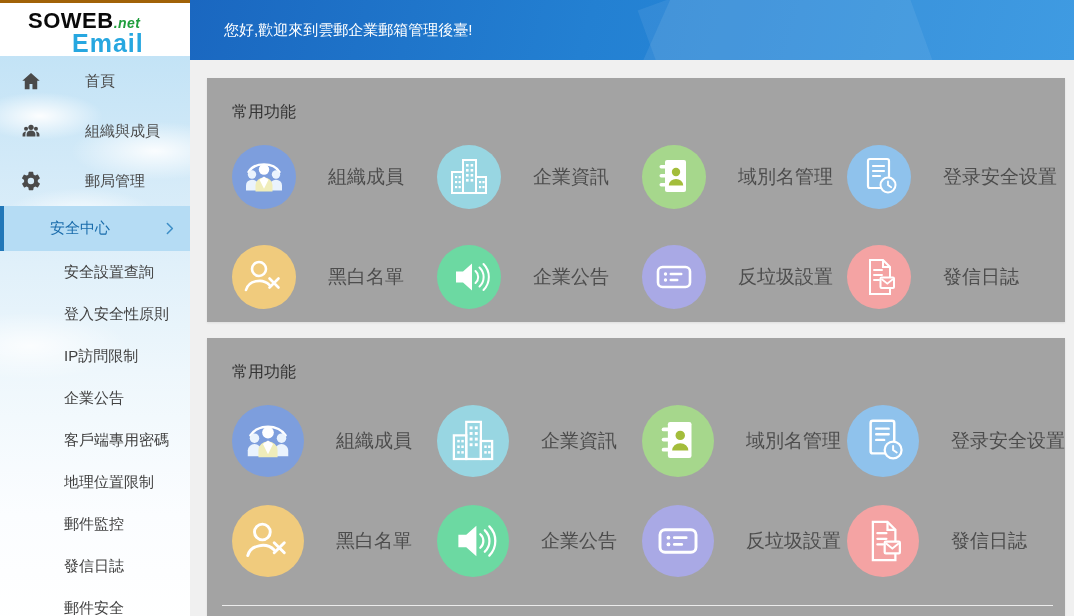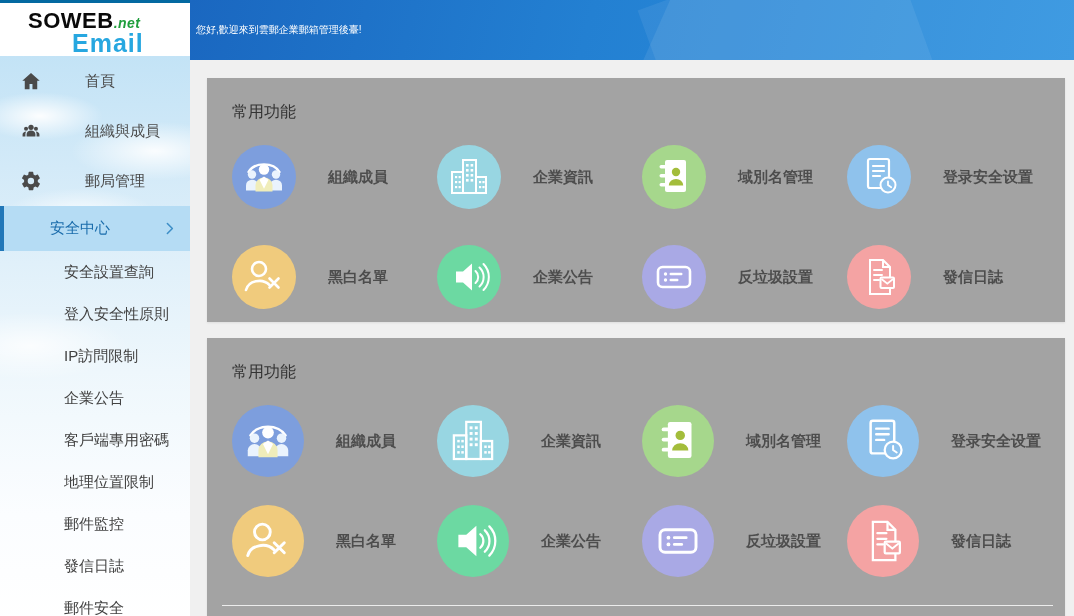--- a/index.html
+++ b/index.html
@@ -2,21 +2,21 @@
 <html><head>
 <meta charset="utf-8">
 <style>
   * { margin:0; padding:0; box-sizing:border-box; }
   html,body { width:1074px; height:616px; overflow:hidden; }
   body { font-family:"Liberation Sans","DejaVu Sans",sans-serif; background:#f0f0f0; }
   .app { display:flex; width:100%; height:100%; }
 
   
   .sidebar { width:190px; flex:none; display:flex; flex-direction:column; }
-  .logo-box { height:58px; background:#fff; border-top:3px solid #0369a1; padding:7px 12px 0 28px; }
+  .logo-box { height:58px; background:#fff; border-top:3px solid #a16207; padding:7px 12px 0 28px; }
   .logo-line1 { font-size:22px; font-weight:bold; color:#0a0a0a; letter-spacing:.5px; line-height:22px; }
   .logo-net { font-size:14px; font-weight:bold; font-style:italic; color:#1f9e3c; }
   .logo-line2 { margin:-3px 0 0 44px; font-size:25px; font-weight:bold; color:#27a7e0; letter-spacing:1px; line-height:25px; }
   .side-body { flex:1;
     background:
       radial-gradient(90px 34px at 40px 60px, rgba(255,255,255,.95), rgba(255,255,255,0) 70%),
       radial-gradient(120px 42px at 155px 95px, rgba(255,255,255,.9), rgba(255,255,255,0) 70%),
       radial-gradient(110px 40px at 80px 160px, rgba(255,255,255,.85), rgba(255,255,255,0) 70%),
       radial-gradient(140px 48px at 30px 290px, rgba(255,255,255,.8), rgba(255,255,255,0) 70%),
       linear-gradient(180deg,#c3e3f6 0%,#daedf9 28%,#eef7fc 55%,#fbfdff 80%,#ffffff 100%);
@@ -26,39 +26,39 @@
   .nav-icon svg { width:100%; height:100%; display:block; }
   .active-item { position:relative; height:45px; display:flex; align-items:center; background:#b5dcf4;
     border-left:4px solid #2177b8; padding-left:46px; font-size:15px; color:#1a6cab; cursor:pointer; }
   .active-chevron { position:absolute; right:12px; width:17px; height:17px; }
   .active-chevron svg { width:100%; height:100%; display:block; }
   .sub-item { height:42px; display:flex; align-items:center; padding-left:64px; font-size:15px; color:#424242; cursor:pointer; }
 
   
   .main { flex:1; display:flex; flex-direction:column; min-width:0; }
   .topbar { position:relative; height:60px; flex:none; overflow:hidden; display:flex; align-items:center;
-    padding-left:6px; color:#fff; font-size:10px;
+    padding-left:34px; color:#fff; font-size:15px;
     background:linear-gradient(105deg,#1a67c0 0%,#2380d2 45%,#2f93e0 100%); }
   .topbar::before { content:""; position:absolute; right:-60px; top:-90px; width:460px; height:260px;
     background:rgba(255,255,255,.08); transform:rotate(24deg); }
   .topbar::after { content:""; position:absolute; right:150px; top:-40px; width:260px; height:200px;
     background:rgba(255,255,255,.07); transform:rotate(-20deg); }
   .welcome { position:relative; z-index:1; }
   .content { flex:1; padding:18px 9px 0 17px; overflow:hidden; }
   .panel { background:#a3a3a3; box-shadow:0 1px 2px rgba(0,0,0,.08); padding:20px 12px 0 25px; overflow:hidden; }
   .panel.sm { height:244px; margin-bottom:16px; }
   .panel.lg { height:290px; }
   .panel-title { font-size:16px; font-weight:normal; color:#333; margin:4px 0 24px 0; line-height:19px; }
   .grid { display:grid; grid-template-columns:repeat(4,205px); row-gap:36px; }
   .lg .grid { row-gap:28px; }
   .cell { display:flex; align-items:center; cursor:pointer; }
   .circle { width:64px; height:64px; border-radius:50%; flex:none; }
   .lg .circle { width:72px; height:72px; }
   .circle svg { width:100%; height:100%; display:block; }
-  .cell-label { margin-left:32px; font-size:15px; color:#4d4d4d; white-space:nowrap;font-weight:bold; }
+  .cell-label { margin-left:32px; font-size:19px; color:#4d4d4d; white-space:nowrap; }
   .divider { border-top:1px solid #ececec; margin:28px 0 0 -10px; }
 </style>
 </head>
 <body>
 
 <div class="app">
 
   <aside class="sidebar">
     <div class="logo-box">
       <div class="logo-line1"><span>SOWEB</span><span class="logo-net">.net</span></div>

